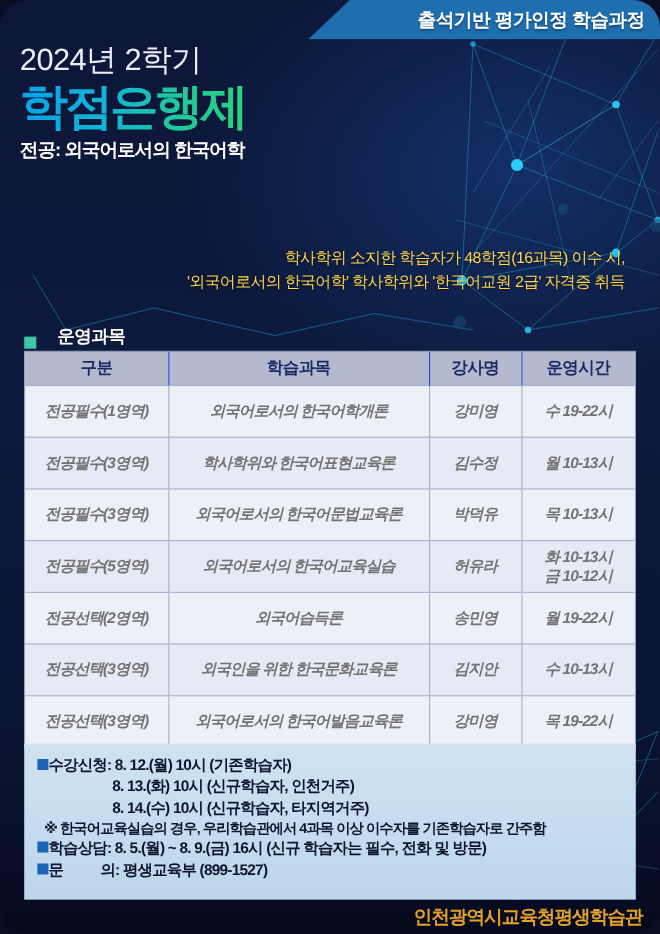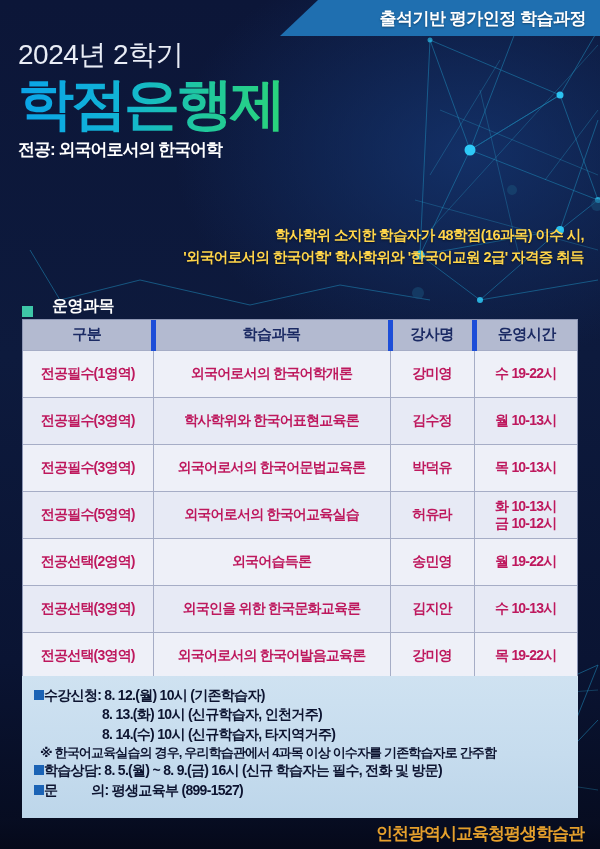--- a/index.html
+++ b/index.html
@@ -10,20 +10,21 @@
     overflow:hidden;
   }
 
   #poster{
     position:relative;
     width:600px; height:849px;
     background:
       radial-gradient(ellipse 420px 300px at 78% 18%, rgba(20,52,110,.85) 0%, rgba(12,26,62,0) 70%),
       linear-gradient(180deg,#0c1638 0%,#0d1a3d 42%,#0a1433 78%,#060b1e 100%);
     overflow:hidden;
+    border-radius:25px;
   }
 
   
   .netbg{ position:absolute; inset:0; z-index:0; pointer-events:none; }
   .netbg svg{ display:block; width:100%; height:100%; }
 
   
   .badge-wrap{
     position:absolute; top:0; right:0; z-index:4;
     height:36px; width:320px;
@@ -43,39 +44,39 @@
   }
 
   
   .hero{ position:absolute; left:18px; top:40px; z-index:3; }
   .hero-year{
     color:#e9edf6; font-size:28px; font-weight:400;
     letter-spacing:-.5px; line-height:1.1;
     margin-bottom:4px;
   }
   .hero-title{
-    font-size:56px; font-weight:bold; line-height:1.05;
+    font-size:44px; font-weight:bold; line-height:1.05;
     letter-spacing:-3px;
     background:linear-gradient(95deg,#0aa3e8 0%,#11b4d6 38%,#1fc79f 68%,#2ad47a 100%);
     -webkit-background-clip:text; background-clip:text;
     -webkit-text-fill-color:transparent; color:transparent;
     margin:2px 0 4px;
     text-decoration:underline;
   }
   .hero-major{
     color:#ffffff; font-size:17px; font-weight:bold;
     letter-spacing:-1px;
   }
 
   
   .desc{
     position:absolute; z-index:3;
-    right:16px; top:224px; width:470px;
+    right:32px; top:224px; width:470px;
     text-align:right;
-    color:#ffd54a; font-size:14.5px; font-weight:bold;
+    color:#ffd54a; font-size:14.5px; font-weight:normal;
     line-height:1.55; letter-spacing:-.6px;
     text-shadow:0 1px 2px rgba(0,0,0,.5);
   }
   .desc div{ white-space:nowrap; }
 
   
   .sec-head{
     position:absolute; z-index:3; left:22px; top:296px;
     display:flex; align-items:flex-end; gap:19px;
     color:#ffffff; font-size:16px; font-weight:bold; letter-spacing:-.5px;
@@ -90,34 +91,35 @@
     width:556px;
     border:1px solid #8d96b4;
     background:#eef0f8;
   }
   table{ width:100%; border-collapse:collapse; table-layout:fixed; }
   thead th{
     background:#b3bad0;
     color:#1b2a63;
     font-size:15px; font-weight:bold; letter-spacing:-.5px;
     height:30px;
-    border-right:5px solid #1d4ed8;
+    border-right:1px solid #1d4ed8;
     text-align:center;
   }
   thead th:last-child{ border-right:none; }
   tbody td{
     background:#eef0f8;
-    color:#be185d;
+    color:#737373;
     font-size:14px; font-weight:bold; letter-spacing:-.8px;
     height:47px;
     border-top:1px solid #a6adc6;
     border-right:1px solid #a6adc6;
     text-align:center;
     line-height:1.18;
     padding:2px 1px;
+    font-style:italic;
   }
   tbody td:last-child{ border-right:none; }
   tbody tr:nth-child(even) td{ background:#e7eaf5; }
   .c-div{ width:130px; }
   .c-sub{ width:237px; }
   .c-tea{ width:84px; }
   .c-tim{ width:103px; }
   .td-time span{ display:block; }
 
   

